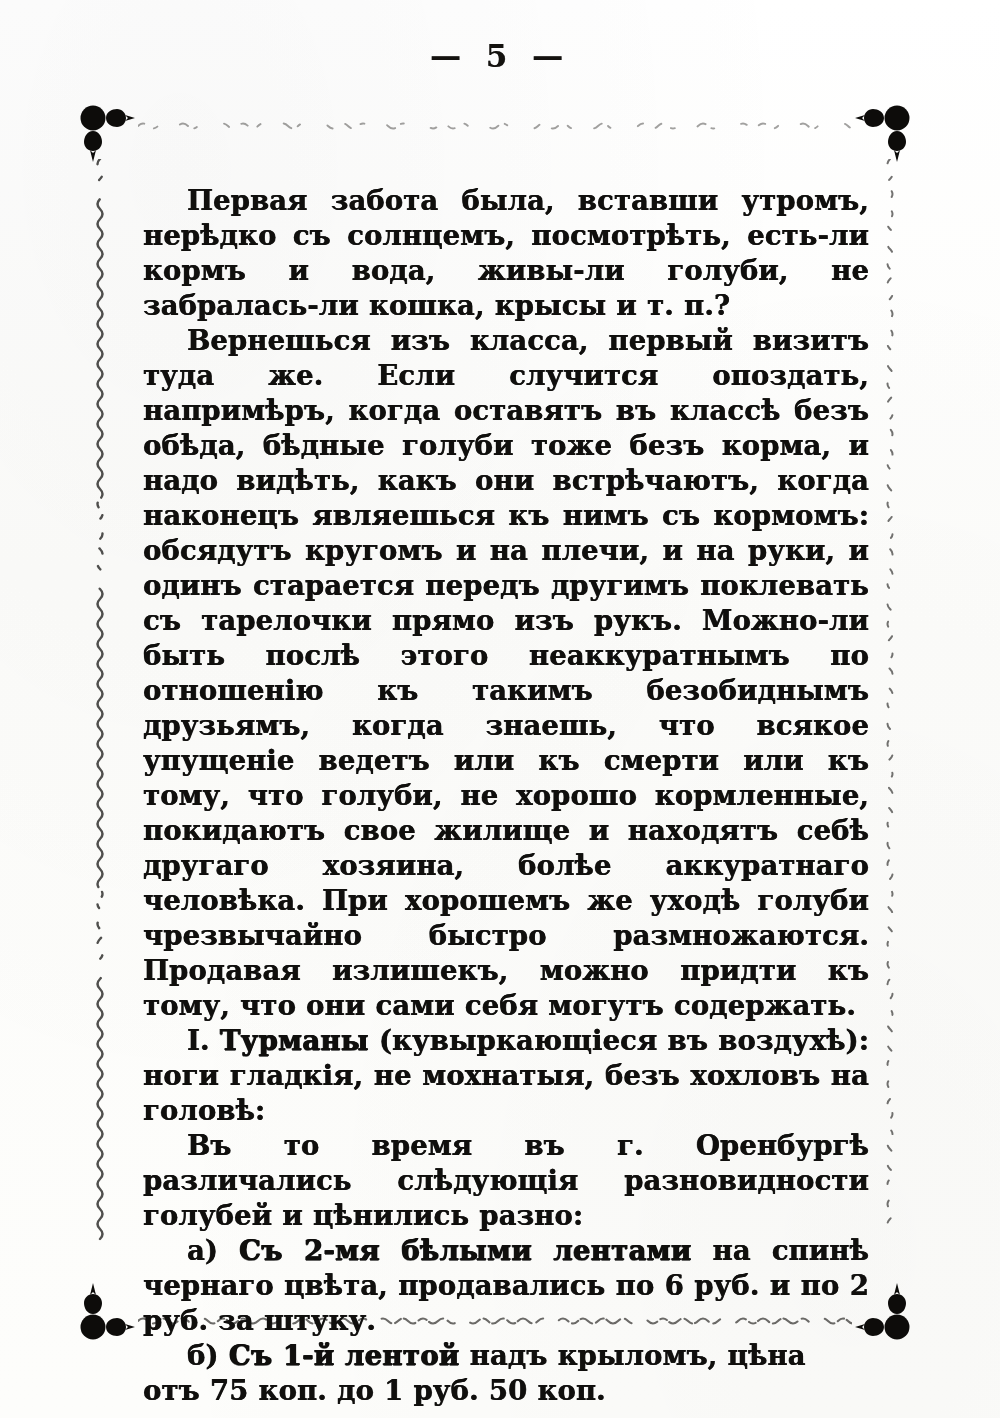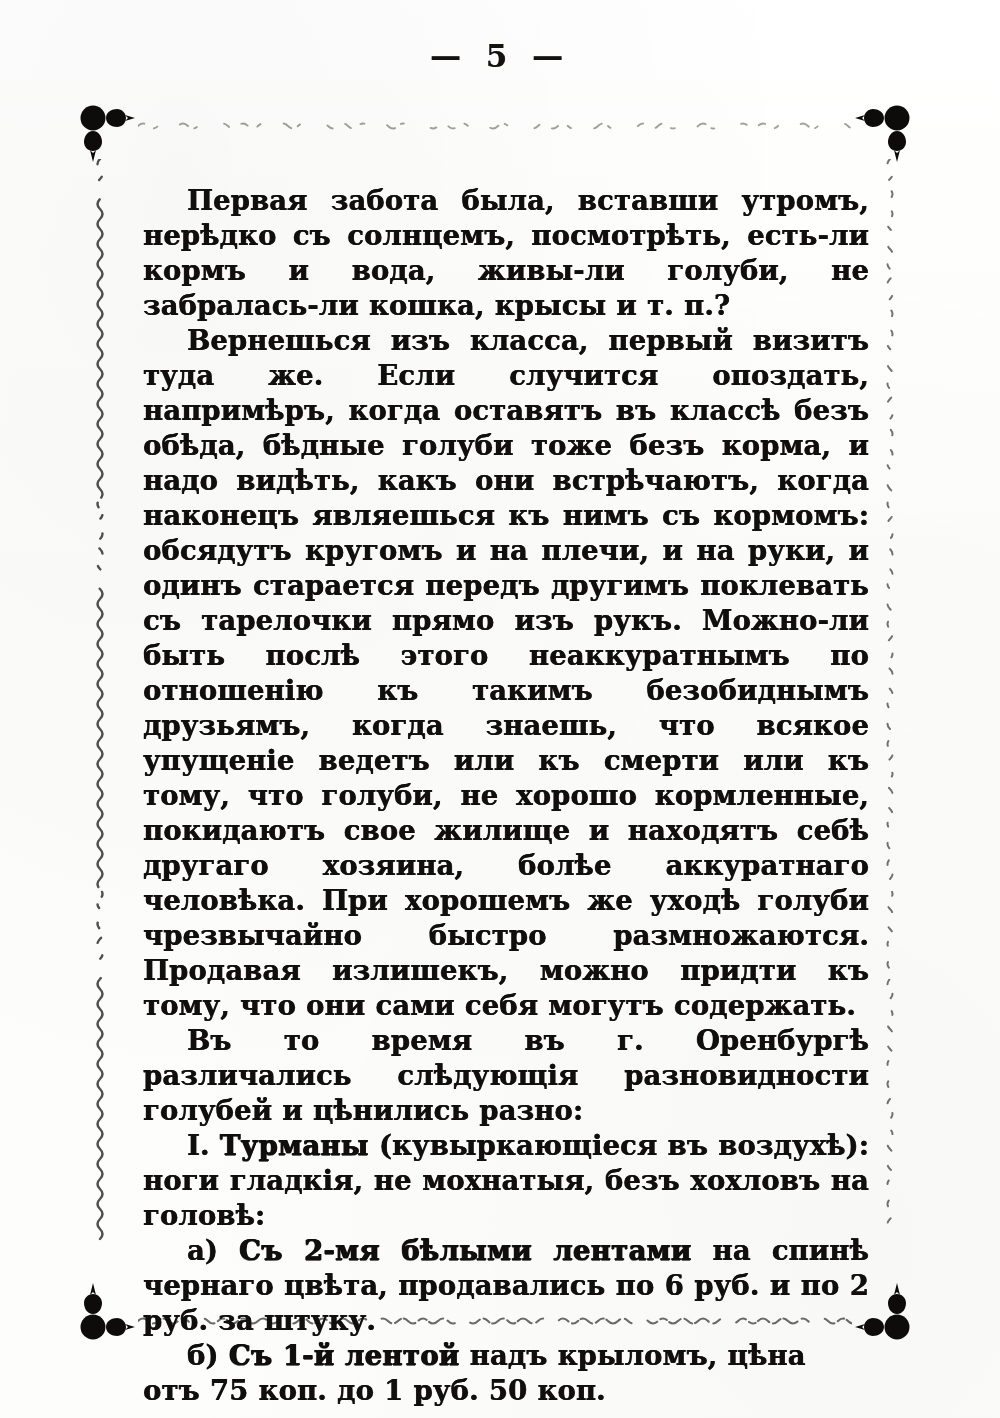--- a/index.html
+++ b/index.html
@@ -210,23 +210,23 @@
     </div>
 
   </div>
 
   <div id="textblock">
 
     <p class="para indent">Первая забота была, вставши утромъ, нерѣдко съ солнцемъ, посмотрѣть, есть-ли кормъ и вода, живы-ли голуби, не забралась-ли кошка, крысы и т. п.?</p>
 
     <p class="para indent">Вернешься изъ класса, первый визитъ туда же. Если случится опоздать, напримѣръ, когда оставятъ въ классѣ безъ обѣда, бѣдные голуби тоже безъ корма, и надо видѣть, какъ они встрѣчаютъ, когда наконецъ являешься къ нимъ съ кормомъ: обсядутъ кругомъ и на плечи, и на руки, и одинъ старается передъ другимъ поклевать съ тарелочки прямо изъ рукъ. Можно-ли быть послѣ этого неаккуратнымъ по отношенію къ такимъ безобиднымъ друзьямъ, когда знаешь, что всякое упущеніе ведетъ или къ смерти или къ тому, что голуби, не хорошо кормленные, покидаютъ свое жилище и находятъ себѣ другаго хозяина, болѣе аккуратнаго человѣка. При хорошемъ же уходѣ голуби чрезвычайно быстро размножаются. Продавая излишекъ, можно придти къ тому, что они сами себя могутъ содержать.</p>
 
+    <p class="para indent"><span>I.</span><span>&nbsp;</span><b class="hv">Турманы</b><span> (кувыркающіеся въ воздухѣ): ноги гладкія, не мохнатыя, безъ хохловъ на головѣ:</span></p>
+
     <p class="para indent">Въ то время въ г. Оренбургѣ различались слѣдующія разновидности голубей и цѣнились разно:</p>
 
-    <p class="para indent"><span>I.</span><span>&nbsp;</span><b class="hv">Турманы</b><span> (кувыркающіеся въ воздухѣ): ноги гладкія, не мохнатыя, безъ хохловъ на головѣ:</span></p>
-
     <p class="para indent"><span>а)</span><span>&nbsp;</span><b class="hv">Съ 2-мя бѣлыми лентами</b><span> на спинѣ чернаго цвѣта, продавались по 6 руб. и по 2 руб. за штуку.</span></p>
 
     <p class="para indent short"><span>б)</span><span>&nbsp;</span><b class="hv">Съ 1-й лентой</b><span> надъ крыломъ, цѣна отъ 75 коп. до 1 руб. 50 коп.</span></p>
 
   </div>
 
 </div>
 
 </body></html>

